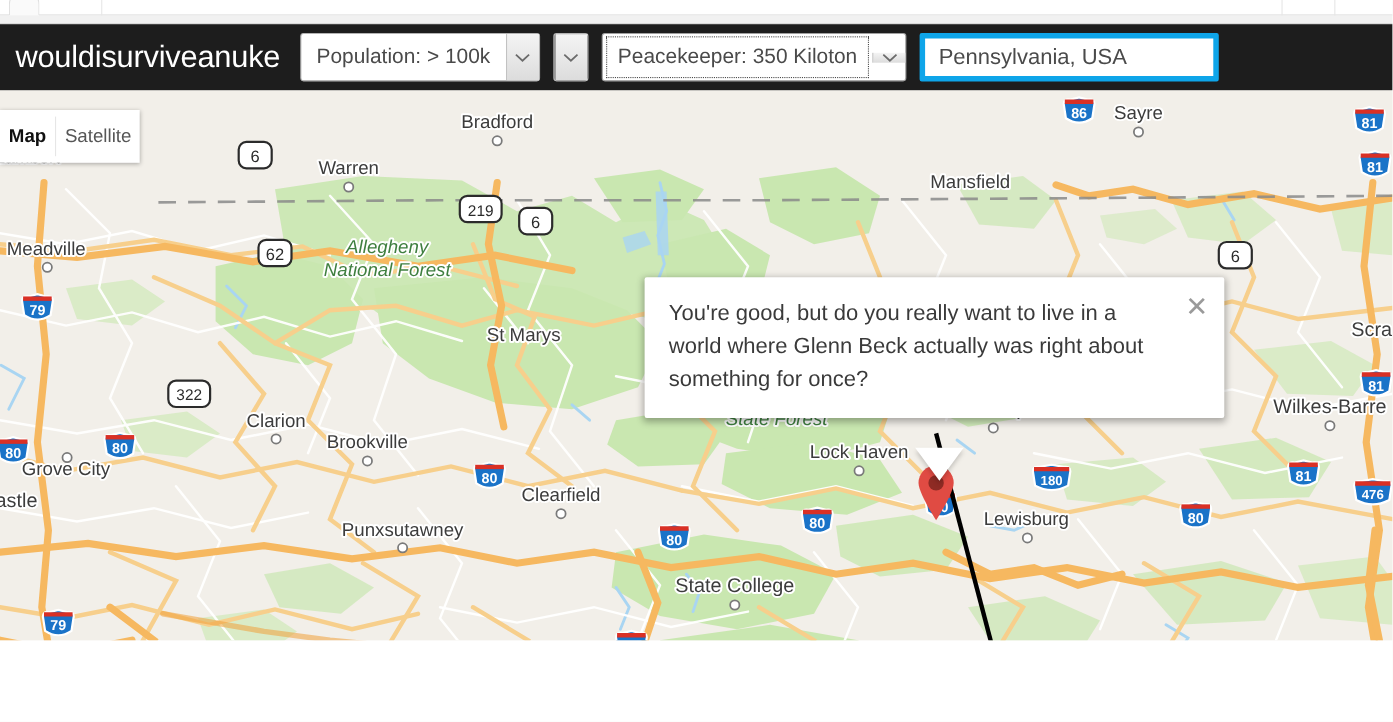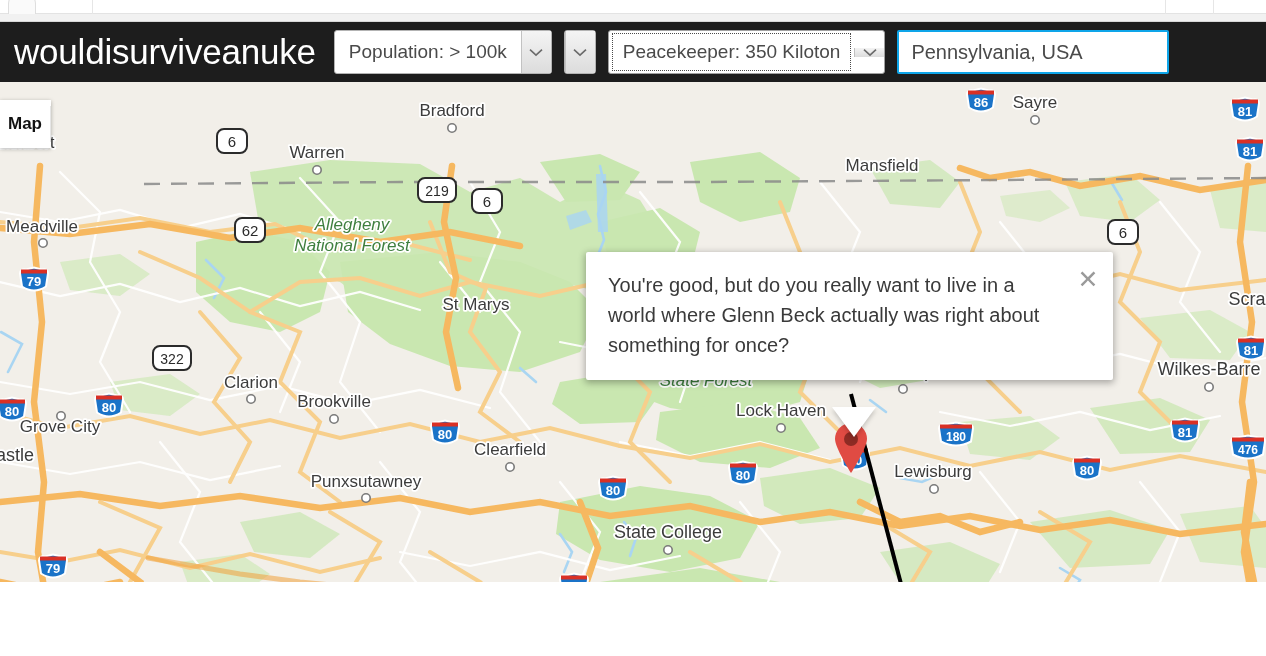--- a/index.html
+++ b/index.html
@@ -37,21 +37,21 @@
   .app-header {
     position: absolute; left: 0; top: 22px; width: 1266px; height: 60px;
     background: #1d1d1d;
     display: flex; align-items: center;
     padding-left: 14px;
     overflow: visible;
     z-index: 30;
   }
   .brand {
     color: #ffffff;
-    font-size: 35px;
+    font-size: 28px;
     font-weight: 400;
     letter-spacing: -0.2px;
     white-space: nowrap;
     margin-right: 18px;
   }
 
   .ctl { position: relative; margin-right: 12px; flex: 0 0 auto; }
 
   
   .select-box {
@@ -82,21 +82,21 @@
     background: linear-gradient(#f4f4f4, #dcdcdc);
     border-left: 1px solid #c2c2c2;
     display: flex; align-items: center; justify-content: center;
   }
   .select-arrow svg { display: block; }
 
   .text-input {
     height: 44px;
     width: 272px;
     background: #ffffff;
-    border: 2px solid #0ea5e9;
+    border: 5px solid #0ea5e9;
     border-radius: 2px;
     font-size: 20px;
     color: #4a4a4a;
     padding: 0 12px;
     font-family: "Liberation Sans", sans-serif;
     outline: none;
   }
 
   
   .map {
@@ -695,20 +695,21 @@
             </g>
           </g>
 
         <path d="M851 312 L920 574" stroke="#000000" stroke-width="4" fill="none"></path>
       </g>
     </svg>
 
     <div class="map-type-ctl">
       <div class="map-type-btn active">Map</div>
       <div class="map-type-sep"></div>
+      <div class="map-type-btn">Satellite</div>
     </div>
 
     <div class="marker">
       <svg width="36" height="52" viewBox="0 0 36 52" aria-hidden="true">
         <path d="M18 51 C18 51 34 26 34 17 A16 16 0 1 0 2 17 C2 26 18 51 18 51 Z" fill="#e04b43"></path>
         <circle cx="18" cy="17" r="7" fill="#8e2b24"></circle>
       </svg>
     </div>
 
     <div class="infowindow-tail"></div>

